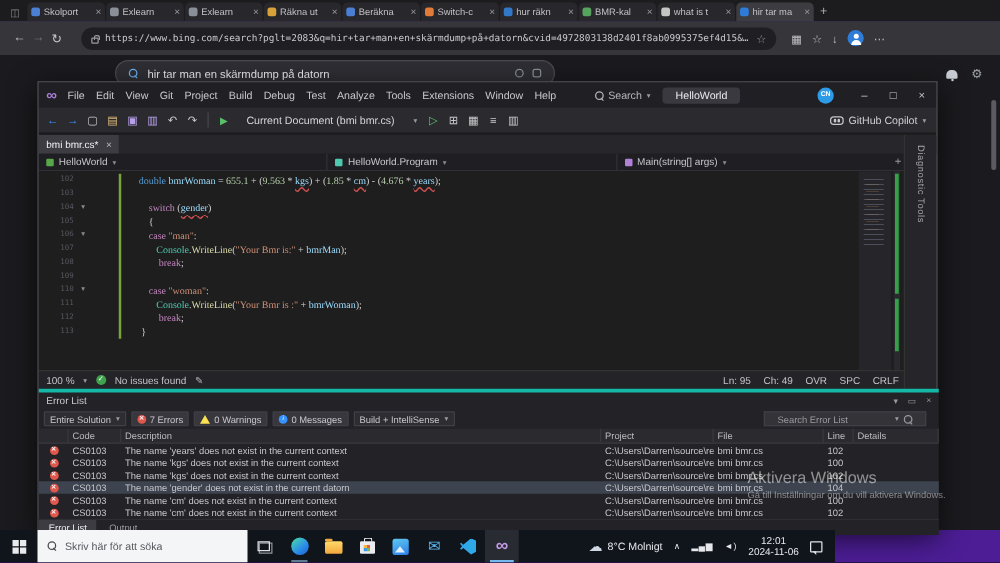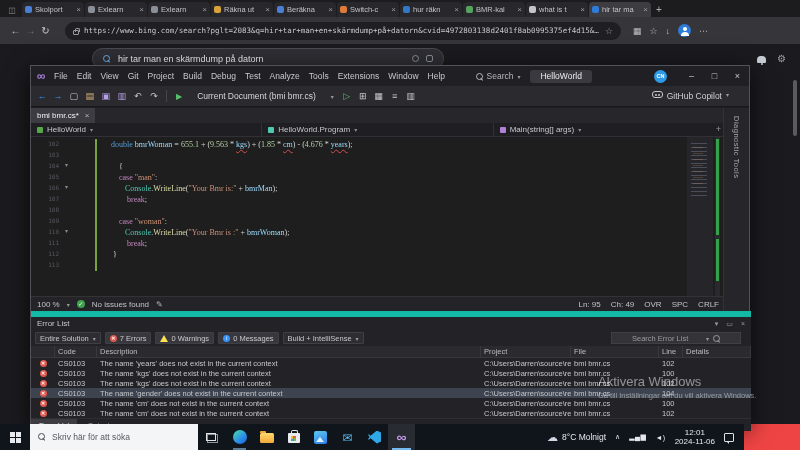--- a/index.html
+++ b/index.html
@@ -1,17 +1,17 @@
 <!DOCTYPE html>
 <html><head>
 <meta charset="utf-8">
 <style>
 *{margin:0;padding:0;box-sizing:border-box}
 html,body{width:800px;height:450px;overflow:hidden;background:#000;font-family:"Liberation Sans",sans-serif}
-.screen{position:absolute;inset:0;width:800px;height:450px;background:#ef4444;overflow:hidden}
+.screen{position:absolute;inset:0;width:800px;height:450px;background:#4c1d95;overflow:hidden}
 .gl::before{content:attr(data-glyph)}
 
 
 .tabstrip{position:absolute;left:0;top:0;width:800px;height:17px;background:#1c1c1f;display:flex;align-items:flex-end;z-index:1}
 .ts-lead{width:16px;color:#8a8a8e;font-size:8px;text-align:center;margin:0 2px 2px 4px}
 #tabs{display:flex;height:15px;gap:1px}
 .btab{width:62px;height:15px;background:#28282c;border-radius:4px 4px 0 0;display:flex;align-items:center;padding:0 3px;gap:3px;overflow:hidden}
 .btab.active{background:#3c3c41}
 .fav{width:7px;height:7px;border-radius:2px;flex:none}
 .btab-label{font-size:7.5px;color:#c2c2c6;white-space:nowrap;overflow:hidden;text-overflow:ellipsis;flex:1;min-width:0}
@@ -60,21 +60,21 @@
 .vsavatar{position:absolute;right:82px;top:3.5px;width:13px;height:13px;border-radius:50%;background:#2e9be6;color:#fff;font-size:5.5px;font-weight:bold;display:flex;align-items:center;justify-content:center}
 .winbtns{position:absolute;right:0;top:0;height:20px;display:flex}
 .winbtn{width:23px;height:20px;color:#c8c8cc;font-size:9px;display:flex;align-items:center;justify-content:center}
 
 .vstoolbar{position:absolute;left:0;top:20px;width:100%;height:21px;background:#2a2a2f;border-bottom:1px solid #19191c;display:flex;align-items:center;padding:0 4px;gap:2px}
 .tbi{width:14px;text-align:center;font-size:9px;color:#c8c8cc}
 .tbsep{width:1px;height:12px;background:#46464c;margin:0 3px}
 .runcombo{display:flex;align-items:center;gap:15px;padding:0 4px;color:#d6d6da;font-size:8.5px;white-space:nowrap}
 .runplay{color:#58c06a;font-size:8px}
 .ddarrow{color:#9a9a9e;font-size:6px}
-.copilot{position:absolute;right:20px;display:flex;gap:4px;color:#d0d0d4;font-size:8.5px}
+.copilot{position:absolute;right:8px;display:flex;align-items:center;gap:4px;color:#d0d0d4;font-size:8.5px}
 .copilot-ic{width:11px;height:7px;border:1px solid #c8c8cc;border-radius:3px;position:relative}
 .copilot-ic::before,.copilot-ic::after{content:"";position:absolute;top:1.5px;width:2px;height:2.5px;background:#c8c8cc;border-radius:1px}
 .copilot-ic::before{left:2px}.copilot-ic::after{right:2px}
 
 .vstabs{position:absolute;left:0;top:42px;width:100%;height:15px;background:#27272b;display:flex}
 .doctab{height:15px;background:#3c3c42;display:flex;align-items:center;padding:0 6px;gap:6px}
 .doctab-label{font-size:8px;color:#f0f0f4;white-space:nowrap}
 .doctab-close{font-size:8px;color:#b8b8bc}
 
 .breadcrumb{position:absolute;left:0;top:57px;width:694px;height:14px;background:#1f1f23;border-bottom:1px solid #303036;display:flex}
@@ -100,50 +100,50 @@
 .scrollstrip::after{content:"";position:absolute;left:1px;top:102px;width:3px;height:42px;background:#34a04a}
 
 .edstatus{position:absolute;left:0;top:230px;width:694px;height:15px;background:#242428;border-top:1px solid #333;display:flex;align-items:center;font-size:8px;color:#c2c2c6;padding:0 6px;gap:7px}
 .issuecheck{width:8px;height:8px;border-radius:50%;background:#3fa34d;color:#fff;font-size:6px;line-height:8px;text-align:center;flex:none}
 .pencil{color:#b0b0b4;font-size:8px}
 .edstatus .right{margin-left:auto;display:flex;gap:10px}
 
 .righttools{position:absolute;right:0;top:42px;width:26px;height:203px;background:#26262a;border-left:1px solid #333}
 .righttools .vt{writing-mode:vertical-rl;font-size:7.5px;color:#a8a8ac;position:absolute;top:8px;left:8px;letter-spacing:.5px}
 
-.errorlist{position:absolute;left:0;top:245px;width:720px;height:114px;background:#232327;border-top:6px solid #14b8a6}
+.errorlist{position:absolute;left:0;top:245px;width:720px;height:114px;background:#232327;border-top:3px solid #14b8a6}
 .elheader{position:absolute;left:0;top:0;width:100%;height:13px;display:flex;align-items:center;padding:0 6px;font-size:8px;color:#c8c8cc}
 .hics{margin-left:auto;display:flex;gap:8px;color:#9a9a9e;font-size:7px}
 .elfilters{position:absolute;left:0;top:13px;width:100%;height:16px;display:flex;align-items:center;gap:4px;padding:0 4px}
 .dd{height:12px;border:1px solid #3f3f46;background:#2d2d32;color:#c8c8cc;font-size:7.5px;display:flex;align-items:center;gap:4px;padding:0 4px;border-radius:1px;white-space:nowrap}
 .fbtn{height:12px;border:1px solid #3f3f46;background:#37373d;color:#c8c8cc;font-size:7.5px;display:flex;align-items:center;gap:3px;padding:0 4px;border-radius:1px;white-space:nowrap}
 .errdot{width:7px;height:7px;border-radius:50%;background:#e1574c;color:#fff;font-size:5px;line-height:7px;text-align:center;font-weight:bold;flex:none}
 .warntri{width:0;height:0;border-left:4px solid transparent;border-right:4px solid transparent;border-bottom:7px solid #fce152;flex:none}
 .infodot{width:7px;height:7px;border-radius:50%;background:#3794ff;color:#fff;font-size:5px;line-height:7px;text-align:center;font-style:italic;flex:none}
-.elsearch{margin-left:auto;margin-right:6px;width:130px;height:12px;background:#333338;border:1px solid #3f3f46;display:flex;align-items:center;padding:0 20px;gap:4px;color:#9a9aa0;font-size:7.5px}
+.elsearch{margin-left:auto;margin-right:6px;width:130px;height:12px;background:#333338;border:1px solid #3f3f46;display:flex;align-items:center;padding:0 10px;gap:4px;color:#9a9aa0;font-size:7.5px}
 .elsearch .ph{flex:1;min-width:0;white-space:nowrap;overflow:hidden}
 .elsearch .mag{width:7px;height:7px;color:#9a9aa0}
 .elcols{position:absolute;left:0;top:29px;width:100%;height:12px;display:grid;grid-template-columns:24px 42px 384px 90px 88px 24px 1fr;align-items:stretch;font-size:7.5px;color:#bcbcc0;border-bottom:1px solid #38383e;background:#2a2a2f}
 .elcols span{padding:0 3px;border-right:1px solid #38383e;display:flex;align-items:center}
 #errrows{position:absolute;left:0;top:41px;width:100%}
 .errrow{display:grid;grid-template-columns:24px 42px 384px 90px 88px 24px 1fr;height:10px;align-items:center;font-size:7.5px;color:#c6c6ca}
 .errrow.sel{background:#3d4450}
 .errrow span{padding:0 3px;white-space:nowrap;overflow:hidden}
 .erricon{justify-self:center;padding:0!important;width:7px;height:7px;border-radius:50%;background:#e1574c;color:#fff;font-size:5px;line-height:7px;text-align:center;font-weight:bold}
 .eltabs{position:absolute;left:0;top:101px;width:100%;height:13px;background:#232327;display:flex;gap:2px;border-top:1px solid #2e2e33}
 .eltab{font-size:7.5px;padding:2px 8px 0;color:#9a9a9e}
 .eltab.active{background:#3c3c42;color:#ececf0}
 
 
 .watermark{position:absolute;left:598px;top:374px;z-index:30;pointer-events:none}
 .wm1{font-size:13px;color:rgba(255,255,255,.5)}
 .wm2{font-size:7.5px;color:rgba(255,255,255,.45);margin-top:2px}
 
 
-.taskbar{position:absolute;left:0;top:424px;width:744px;height:26px;background:#10141b;z-index:40;display:flex;align-items:center}
+.taskbar{position:absolute;left:0;top:424px;width:668px;height:26px;background:#10141b;z-index:40;display:flex;align-items:center}
 .startbtn{width:30px;height:26px;display:flex;align-items:center;justify-content:center}
 .winlogo{width:11px;height:11px;position:relative}
 .winlogo::before,.winlogo::after{content:"";position:absolute;width:5px;height:5px;background:#e8eaed}
 .winlogo::before{left:0;top:0;box-shadow:6px 0 0 #e8eaed}
 .winlogo::after{left:0;top:6px;box-shadow:6px 0 0 #e8eaed}
 .tsearch{width:168px;height:26px;background:#f4f5f7;display:flex;align-items:center;padding:0 8px;gap:6px}
 .tsearch .mag{color:#4a4a4e}
 .tsearch .ph{font-size:8.5px;color:#55585e;white-space:nowrap;overflow:hidden}
 .taskview{width:26px;height:26px;display:flex;align-items:center;justify-content:center}
 .tv{width:10px;height:8px;border:1px solid #e0e2e6;position:relative}
@@ -370,20 +370,21 @@
           <span class="lnno" style="top: 91px;">110</span>
           <span class="fold-arrow" style="top: 90px;">▾</span>
           <span class="lnno" style="top: 102px;">111</span>
           <span class="lnno" style="top: 113px;">112</span>
           <span class="lnno" style="top: 124px;">113</span>
         </div>
       <span class="changebar"></span>
       <div id="code">
           <div class="cl"><span class="tk-pl">     </span><span class="tk-kw">double</span><span class="tk-pl"> </span><span class="tk-id">bmrWoman</span><span class="tk-pl"> = </span><span class="tk-num">655.1</span><span class="tk-pl"> + (</span><span class="tk-num">9.563</span><span class="tk-pl"> * </span><span class="tk-iderr">kgs</span><span class="tk-pl">) + (</span><span class="tk-num">1.85</span><span class="tk-pl"> * </span><span class="tk-iderr">cm</span><span class="tk-pl">) - (</span><span class="tk-num">4.676</span><span class="tk-pl"> * </span><span class="tk-iderr">years</span><span class="tk-pl">);</span></div>
           <div class="cl">&nbsp;</div>
+          <div class="cl"><span class="tk-pl">         </span><span class="tk-ctrl">switch</span><span class="tk-pl"> (</span><span class="tk-iderr">gender</span><span class="tk-pl">)</span></div>
           <div class="cl"><span class="tk-pl">         {</span></div>
           <div class="cl"><span class="tk-pl">         </span><span class="tk-ctrl">case</span><span class="tk-pl"> </span><span class="tk-str">"man"</span><span class="tk-pl">:</span></div>
           <div class="cl"><span class="tk-pl">            </span><span class="tk-cls">Console</span><span class="tk-pl">.</span><span class="tk-meth">WriteLine</span><span class="tk-pl">(</span><span class="tk-str">"Your Bmr is:"</span><span class="tk-pl"> + </span><span class="tk-id">bmrMan</span><span class="tk-pl">);</span></div>
           <div class="cl"><span class="tk-pl">             </span><span class="tk-ctrl">break</span><span class="tk-pl">;</span></div>
           <div class="cl">&nbsp;</div>
           <div class="cl"><span class="tk-pl">         </span><span class="tk-ctrl">case</span><span class="tk-pl"> </span><span class="tk-str">"woman"</span><span class="tk-pl">:</span></div>
           <div class="cl"><span class="tk-pl">            </span><span class="tk-cls">Console</span><span class="tk-pl">.</span><span class="tk-meth">WriteLine</span><span class="tk-pl">(</span><span class="tk-str">"Your Bmr is :"</span><span class="tk-pl"> + </span><span class="tk-id">bmrWoman</span><span class="tk-pl">);</span></div>
           <div class="cl"><span class="tk-pl">             </span><span class="tk-ctrl">break</span><span class="tk-pl">;</span></div>
           <div class="cl"><span class="tk-pl">      }</span></div>
         </div>
@@ -479,21 +480,21 @@
             <span>CS0103</span>
             <span>The name 'kgs' does not exist in the current context</span>
             <span>C:\Users\Darren\source\re...</span>
             <span>bmi bmr.cs</span>
             <span>102</span>
             <span></span>
           </div>
           <div class="errrow sel">
             <span class="erricon">✕</span>
             <span>CS0103</span>
-            <span>The name 'gender' does not exist in the current context</span>
+            <span>The name 'gender' does not exist in the current datorn</span>
             <span>C:\Users\Darren\source\re...</span>
             <span>bmi bmr.cs</span>
             <span>104</span>
             <span></span>
           </div>
           <div class="errrow">
             <span class="erricon">✕</span>
             <span>CS0103</span>
             <span>The name 'cm' does not exist in the current context</span>
             <span>C:\Users\Darren\source\re...</span>

